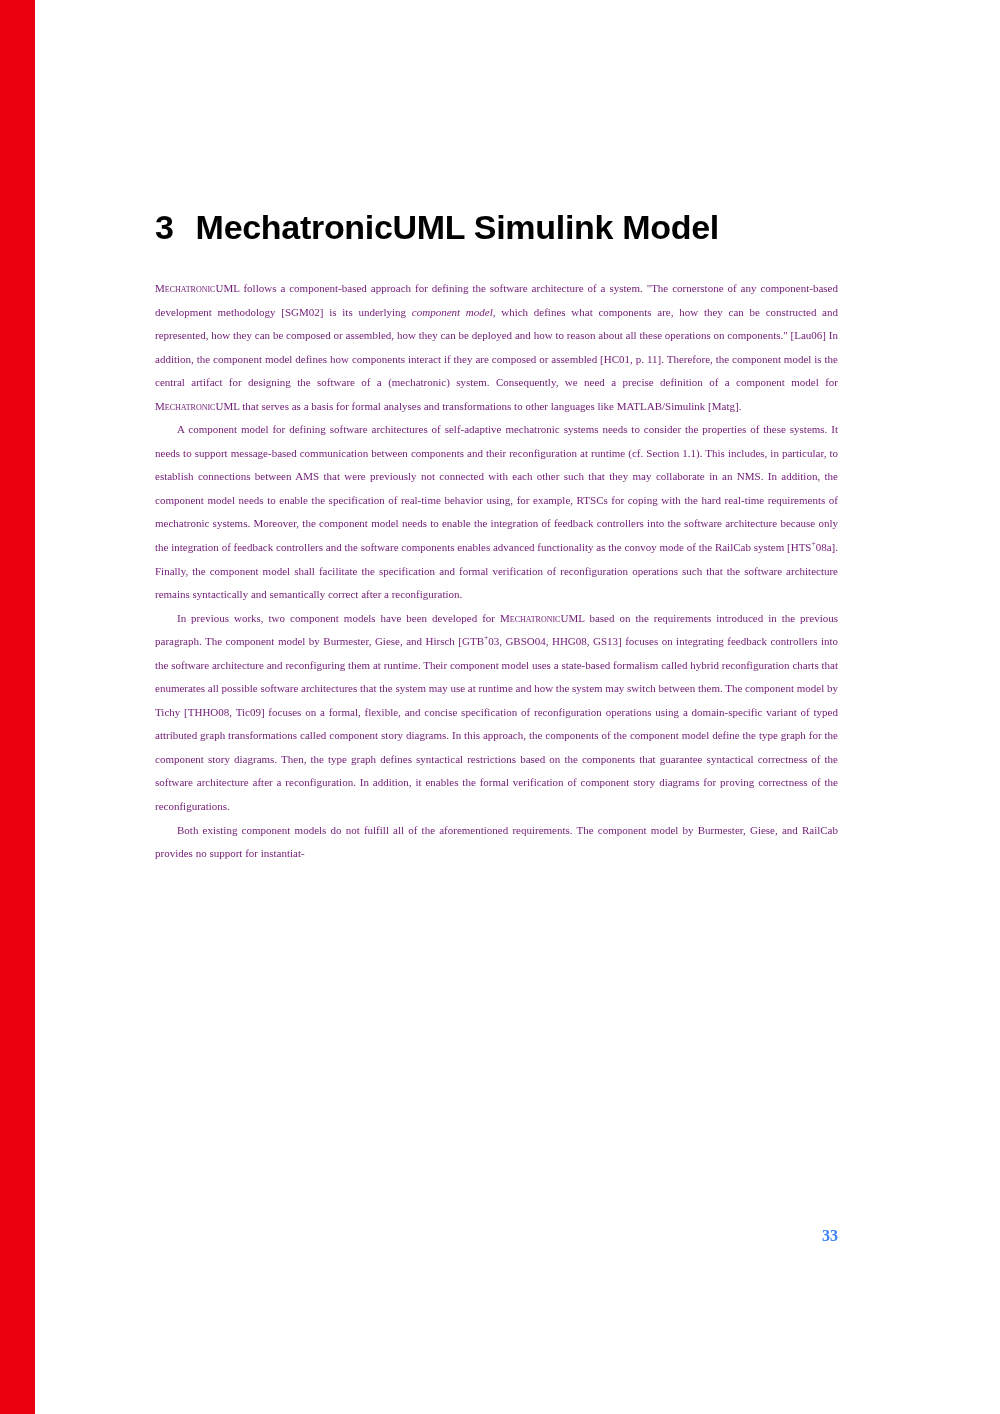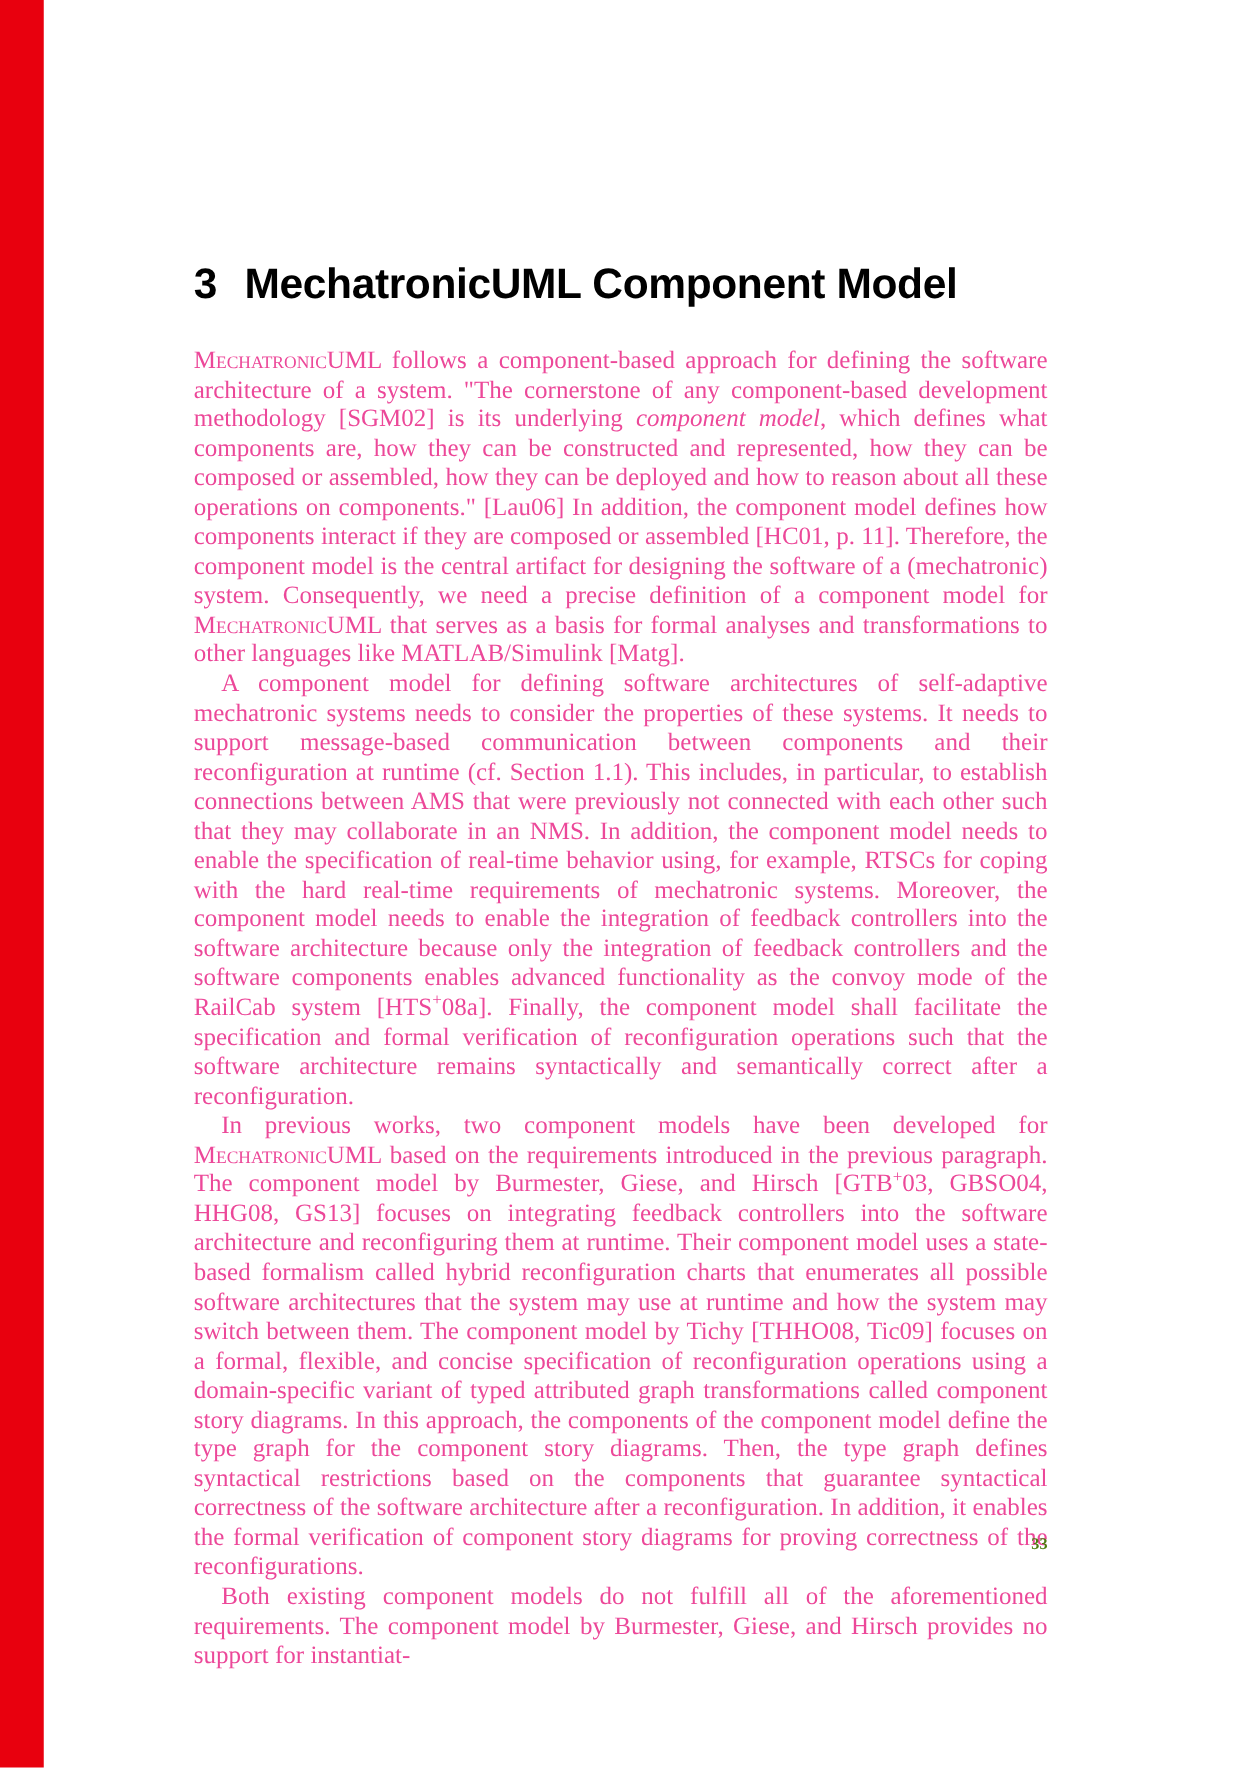--- a/index.html
+++ b/index.html
@@ -36,59 +36,59 @@
     letter-spacing: -0.3px;
     color: #000;
     display: flex;
     align-items: baseline;
   }
   .chapter-heading .num {
     margin-right: 22px;
   }
   .body-text p {
     margin: 0;
-    font-size: 20px;
+    font-size: 11px;
     line-height: 23.55px;
     text-align: justify;
-    color: #ec4899;
+    color: #701a75;
   }
   .body-text p.indent {
     text-indent: 22px;
     font-family: Liberation Serif, serif;
   }
   .sc { font-variant: small-caps; }
   .it { font-style: italic; }
   .sup {
     vertical-align: super;
     font-size: 68%;
     line-height: 0;
   }
   .page-number {
     position: absolute;
     left: 155px;
     top: 1227px;
     width: 683px;
     text-align: right;
-    font-size: 13px;
+    font-size: 16px;
     font-weight: bold;
-    color: #4d7c0f;
+    color: #3b82f6;
   }
 </style>
 </head>
 <body>
 
 <div class="left-stripe" style="background: rgb(232, 0, 14);"></div>
 
 <div class="content">
   <h1 class="chapter-heading">
     <span class="num">3</span>
-    <span class="title">MechatronicUML Component Model</span>
+    <span class="title">MechatronicUML Simulink Model</span>
   </h1>
 
   <div class="body-text">
     <p><span class="sc">Mechatronic</span><span>UML follows a component-based approach for defining the software architecture of a system. "The cornerstone of any component-based development methodology [SGM02] is its underlying </span><span class="it">component model</span><span>, which defines what components are, how they can be constructed and represented, how they can be composed or assembled, how they can be deployed and how to reason about all these operations on components." [Lau06] In addition, the component model defines how components interact if they are composed or assembled [HC01, p. 11]. Therefore, the component model is the central artifact for designing the software of a (mechatronic) system. Consequently, we need a precise definition of a component model for </span><span class="sc">Mechatronic</span><span>UML that serves as a basis for formal analyses and transformations to other languages like MATLAB/Simulink [Matg].</span></p>
     <p class="indent"><span>A component model for defining software architectures of self-adaptive mechatronic systems needs to consider the properties of these systems. It needs to support message-based communication between components and their reconfiguration at runtime (cf. Section 1.1). This includes, in particular, to establish connections between AMS that were previously not connected with each other such that they may collaborate in an NMS. In addition, the component model needs to enable the specification of real-time behavior using, for example, RTSCs for coping with the hard real-time requirements of mechatronic systems. Moreover, the component model needs to enable the integration of feedback controllers into the software architecture because only the integration of feedback controllers and the software components enables advanced functionality as the convoy mode of the RailCab system [HTS</span><span class="sup">+</span><span>08a]. Finally, the component model shall facilitate the specification and formal verification of reconfiguration operations such that the software architecture remains syntactically and semantically correct after a reconfiguration.</span></p>
     <p class="indent"><span>In previous works, two component models have been developed for </span><span class="sc">Mechatronic</span><span>UML based on the requirements introduced in the previous paragraph. The component model by Burmester, Giese, and Hirsch [GTB</span><span class="sup">+</span><span>03, GBSO04, HHG08, GS13] focuses on integrating feedback controllers into the software architecture and reconfiguring them at runtime. Their component model uses a state-based formalism called hybrid reconfiguration charts that enumerates all possible software architectures that the system may use at runtime and how the system may switch between them. The component model by Tichy [THHO08, Tic09] focuses on a formal, flexible, and concise specification of reconfiguration operations using a domain-specific variant of typed attributed graph transformations called component story diagrams. In this approach, the components of the component model define the type graph for the component story diagrams. Then, the type graph defines syntactical restrictions based on the components that guarantee syntactical correctness of the software architecture after a reconfiguration. In addition, it enables the formal verification of component story diagrams for proving correctness of the reconfigurations.</span></p>
-    <p class="indent"><span>Both existing component models do not fulfill all of the aforementioned requirements. The component model by Burmester, Giese, and Hirsch provides no support for instantiat-</span></p>
+    <p class="indent"><span>Both existing component models do not fulfill all of the aforementioned requirements. The component model by Burmester, Giese, and RailCab provides no support for instantiat-</span></p>
   </div>
 </div>
 
 <div class="page-number">33</div>
 
 </body></html>

